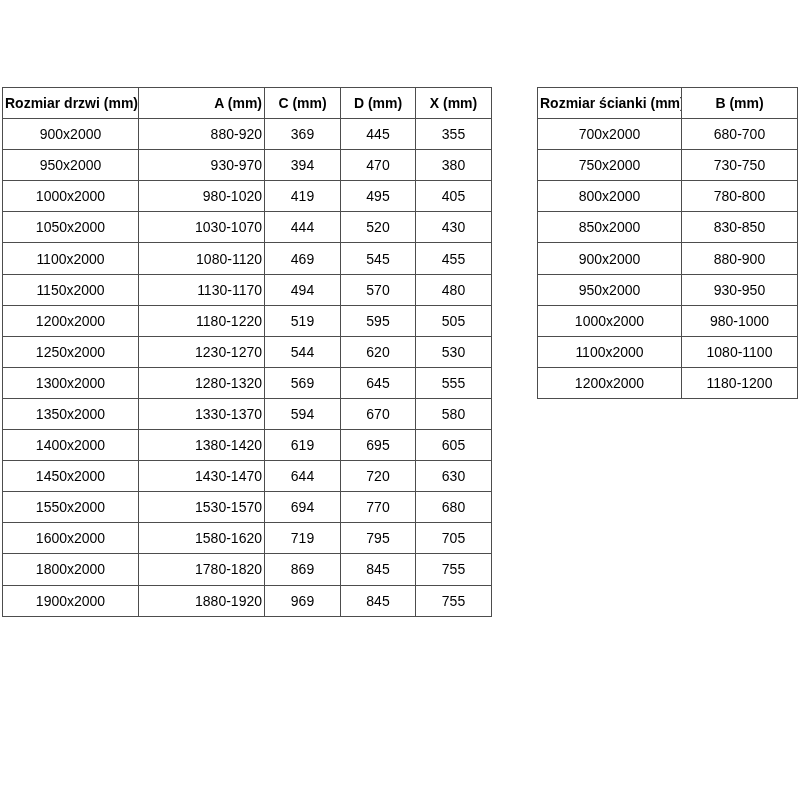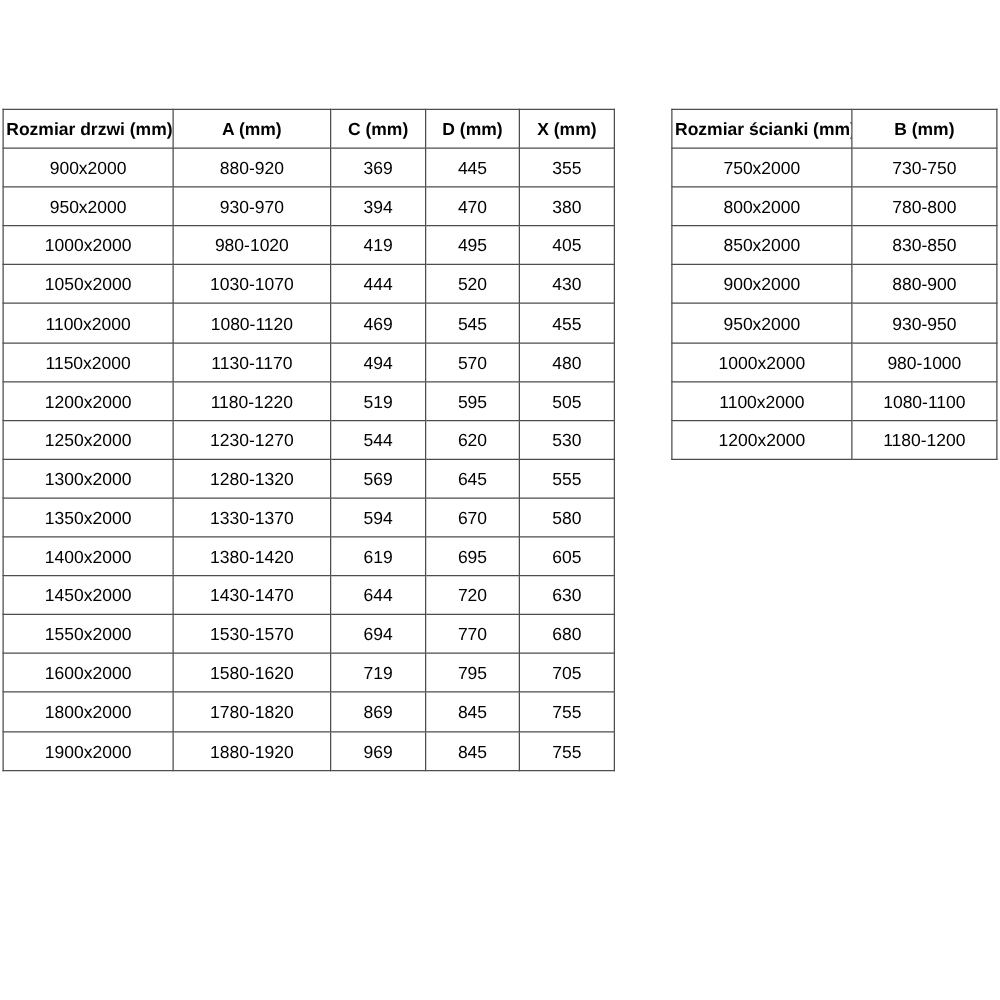--- a/index.html
+++ b/index.html
@@ -42,21 +42,21 @@
   table.spec-table td {
     font-weight: normal;
   }
   
   #door-table {
     left: 2px;
     top: 87px;
     width: 484px;
   }
   #door-table th:nth-child(1), #door-table td:nth-child(1) { width: 131px; }
-  #door-table th:nth-child(2), #door-table td:nth-child(2) { width: 121px; }
+  #door-table th:nth-child(2), #door-table td:nth-child(2) { width: 121px; text-align: right; }
   #door-table th:nth-child(3), #door-table td:nth-child(3) { width: 71px; }
   #door-table th:nth-child(4), #door-table td:nth-child(4) { width: 70px; }
   #door-table th:nth-child(5), #door-table td:nth-child(5) { width: 71px; text-align: center; }
   
   #wall-table {
     left: 537px;
     top: 87px;
     width: 258px;
   }
   #wall-table th:nth-child(1), #wall-table td:nth-child(1) { width: 139px; }
@@ -194,20 +194,24 @@
 
   <table id="wall-table" class="spec-table">
       <thead>
         <tr>
           <th>Rozmiar ścianki (mm)</th>
           <th>B (mm)</th>
         </tr>
       </thead>
       <tbody>
         <tr>
+          <td>700x2000</td>
+          <td>680-700</td>
+        </tr>
+        <tr>
           <td>750x2000</td>
           <td>730-750</td>
         </tr>
         <tr>
           <td>800x2000</td>
           <td>780-800</td>
         </tr>
         <tr>
           <td>850x2000</td>
           <td>830-850</td>

